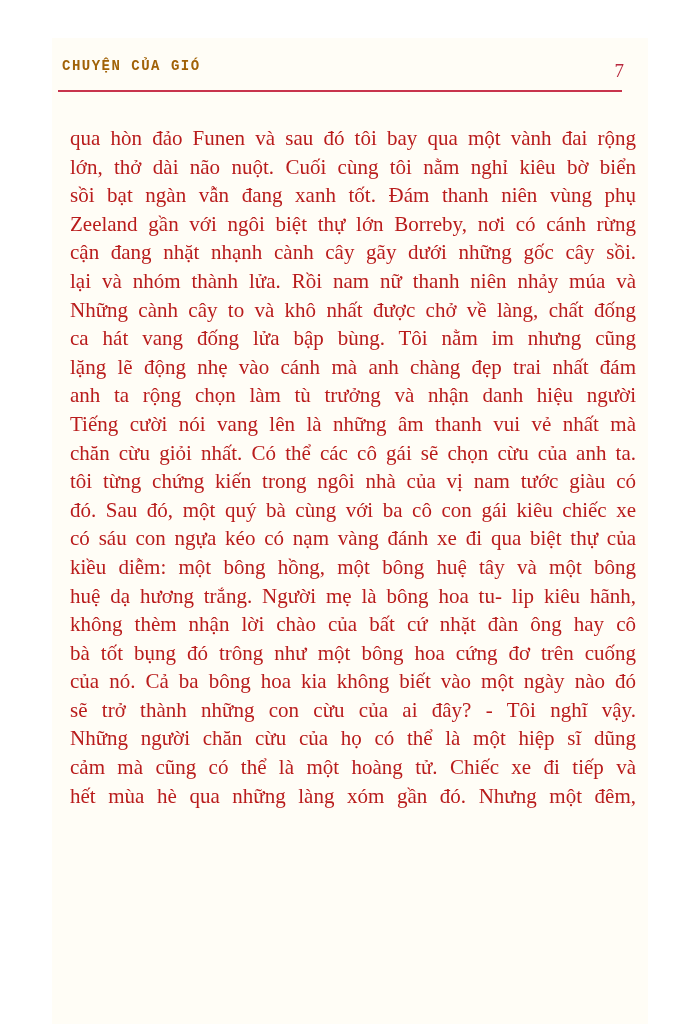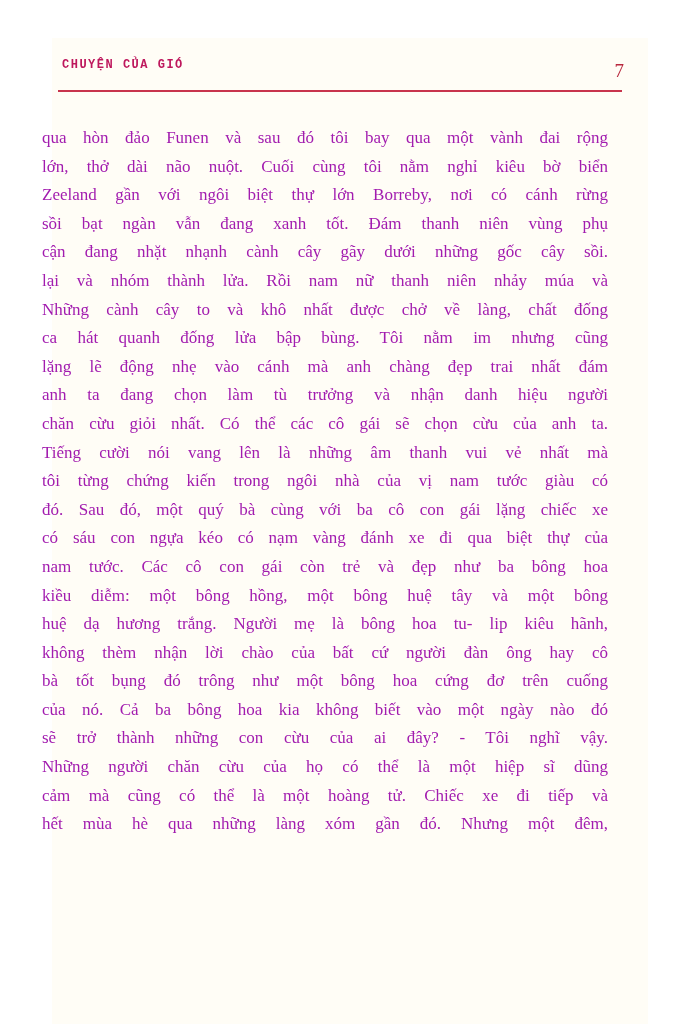--- a/index.html
+++ b/index.html
@@ -9,35 +9,35 @@
   }
   .page {
     position: absolute; left: 52px; top: 38px; width: 596px; height: 986px;
     background: #fffdf6;
   }
   .header {
     position: absolute; left: 60px; top: 56px; width: 560px; height: 30px;
   }
   .running-title {
     position: absolute; left: 2px; top: 2px;
-    font-family: "Liberation Mono", monospace; font-size: 12px; letter-spacing: 1.5px;
-    color: #be185d; font-weight: bold;
+    font-family: "Liberation Mono", monospace; font-size: 14px; letter-spacing: 1.5px;
+    color: #a16207; font-weight: bold;
   }
   .page-number {
     position: absolute; right: -4px; top: 4px;
     font-family: "Liberation Serif", serif; font-size: 19px; color: #b8283e;
   }
   .rule {
     position: absolute; left: 58px; top: 90px; width: 564px; height: 2px;
     background: #c8344d;
   }
   .body-text {
-    position: absolute; left: 42px; top: 124px; width: 566px;
-    font-family: "Liberation Serif", serif; font-size: 17px; line-height: 28.6px;
-    color: #a21caf;
+    position: absolute; left: 70px; top: 124px; width: 566px;
+    font-family: "Liberation Serif", serif; font-size: 21px; line-height: 28.6px;
+    color: #b91c1c;
   }
   .line {
     display: block; white-space: nowrap; text-align: justify; text-align-last: justify;
     height: 28.6px;
   }
   .line.last { text-align-last: justify; }
 </style>
 </head>
 <body>
 
@@ -45,36 +45,35 @@
 
 <div class="header">
   <span class="running-title">CHUYỆN CỦA GIÓ</span>
   <span class="page-number">7</span>
 </div>
 <div class="rule"></div>
 
 <div class="body-text">
   <span class="line">qua hòn đảo Funen và sau đó tôi bay qua một vành đai rộng</span>
   <span class="line">lớn, thở dài não nuột. Cuối cùng tôi nằm nghỉ kiêu bờ biển</span>
+  <span class="line">sồi bạt ngàn vẫn đang xanh tốt. Đám thanh niên vùng phụ</span>
   <span class="line">Zeeland gần với ngôi biệt thự lớn Borreby, nơi có cánh rừng</span>
-  <span class="line">sồi bạt ngàn vẫn đang xanh tốt. Đám thanh niên vùng phụ</span>
   <span class="line">cận đang nhặt nhạnh cành cây gãy dưới những gốc cây sồi.</span>
   <span class="line">lại và nhóm thành lửa. Rồi nam nữ thanh niên nhảy múa và</span>
   <span class="line">Những cành cây to và khô nhất được chở về làng, chất đống</span>
-  <span class="line">ca hát quanh đống lửa bập bùng. Tôi nằm im nhưng cũng</span>
+  <span class="line">ca hát vang đống lửa bập bùng. Tôi nằm im nhưng cũng</span>
   <span class="line">lặng lẽ động nhẹ vào cánh mà anh chàng đẹp trai nhất đám</span>
-  <span class="line">anh ta đang chọn làm tù trưởng và nhận danh hiệu người</span>
+  <span class="line">anh ta rộng chọn làm tù trưởng và nhận danh hiệu người</span>
+  <span class="line">Tiếng cười nói vang lên là những âm thanh vui vẻ nhất mà</span>
   <span class="line">chăn cừu giỏi nhất. Có thể các cô gái sẽ chọn cừu của anh ta.</span>
-  <span class="line">Tiếng cười nói vang lên là những âm thanh vui vẻ nhất mà</span>
   <span class="line">tôi từng chứng kiến trong ngôi nhà của vị nam tước giàu có</span>
-  <span class="line">đó. Sau đó, một quý bà cùng với ba cô con gái lặng chiếc xe</span>
+  <span class="line">đó. Sau đó, một quý bà cùng với ba cô con gái kiêu chiếc xe</span>
   <span class="line">có sáu con ngựa kéo có nạm vàng đánh xe đi qua biệt thự của</span>
-  <span class="line">nam tước. Các cô con gái còn trẻ và đẹp như ba bông hoa</span>
   <span class="line">kiều diễm: một bông hồng, một bông huệ tây và một bông</span>
   <span class="line">huệ dạ hương trắng. Người mẹ là bông hoa tu- lip kiêu hãnh,</span>
-  <span class="line">không thèm nhận lời chào của bất cứ người đàn ông hay cô</span>
+  <span class="line">không thèm nhận lời chào của bất cứ nhặt đàn ông hay cô</span>
   <span class="line">bà tốt bụng đó trông như một bông hoa cứng đơ trên cuống</span>
   <span class="line">của nó. Cả ba bông hoa kia không biết vào một ngày nào đó</span>
   <span class="line">sẽ trở thành những con cừu của ai đây? - Tôi nghĩ vậy.</span>
   <span class="line">Những người chăn cừu của họ có thể là một hiệp sĩ dũng</span>
   <span class="line">cảm mà cũng có thể là một hoàng tử. Chiếc xe đi tiếp và</span>
   <span class="line last">hết mùa hè qua những làng xóm gần đó. Nhưng một đêm,</span>
 </div>
 
 </body></html>

